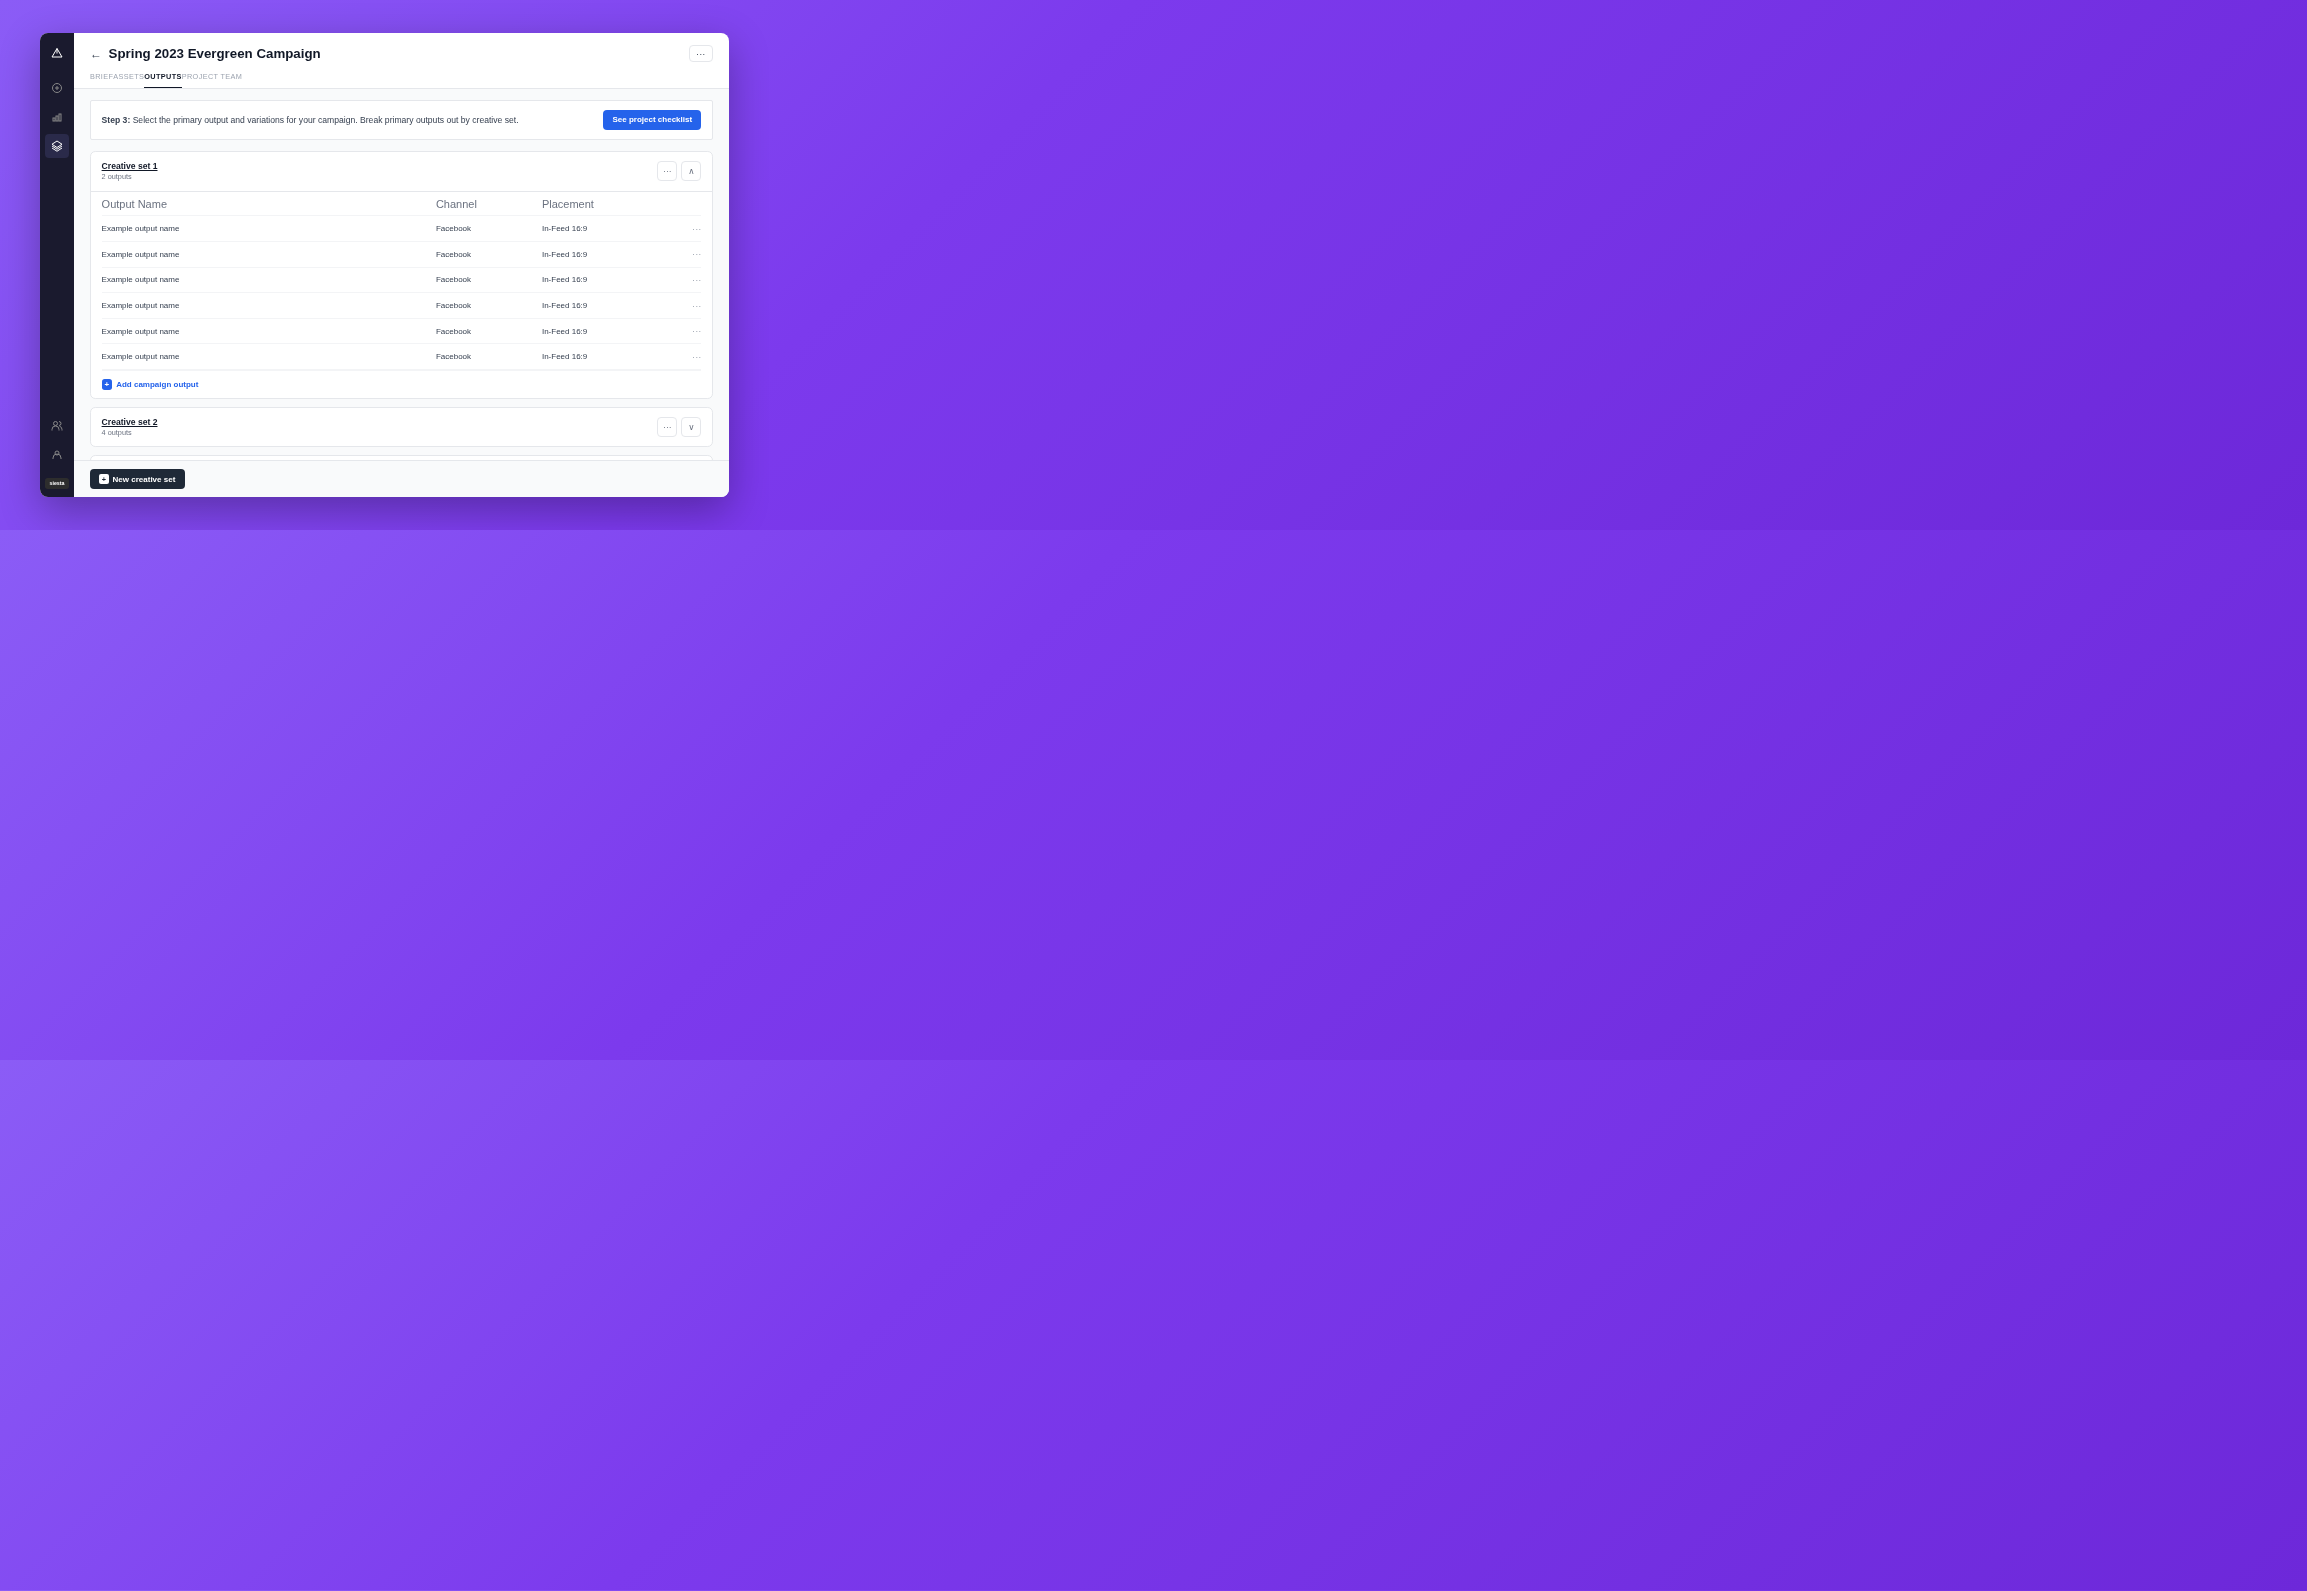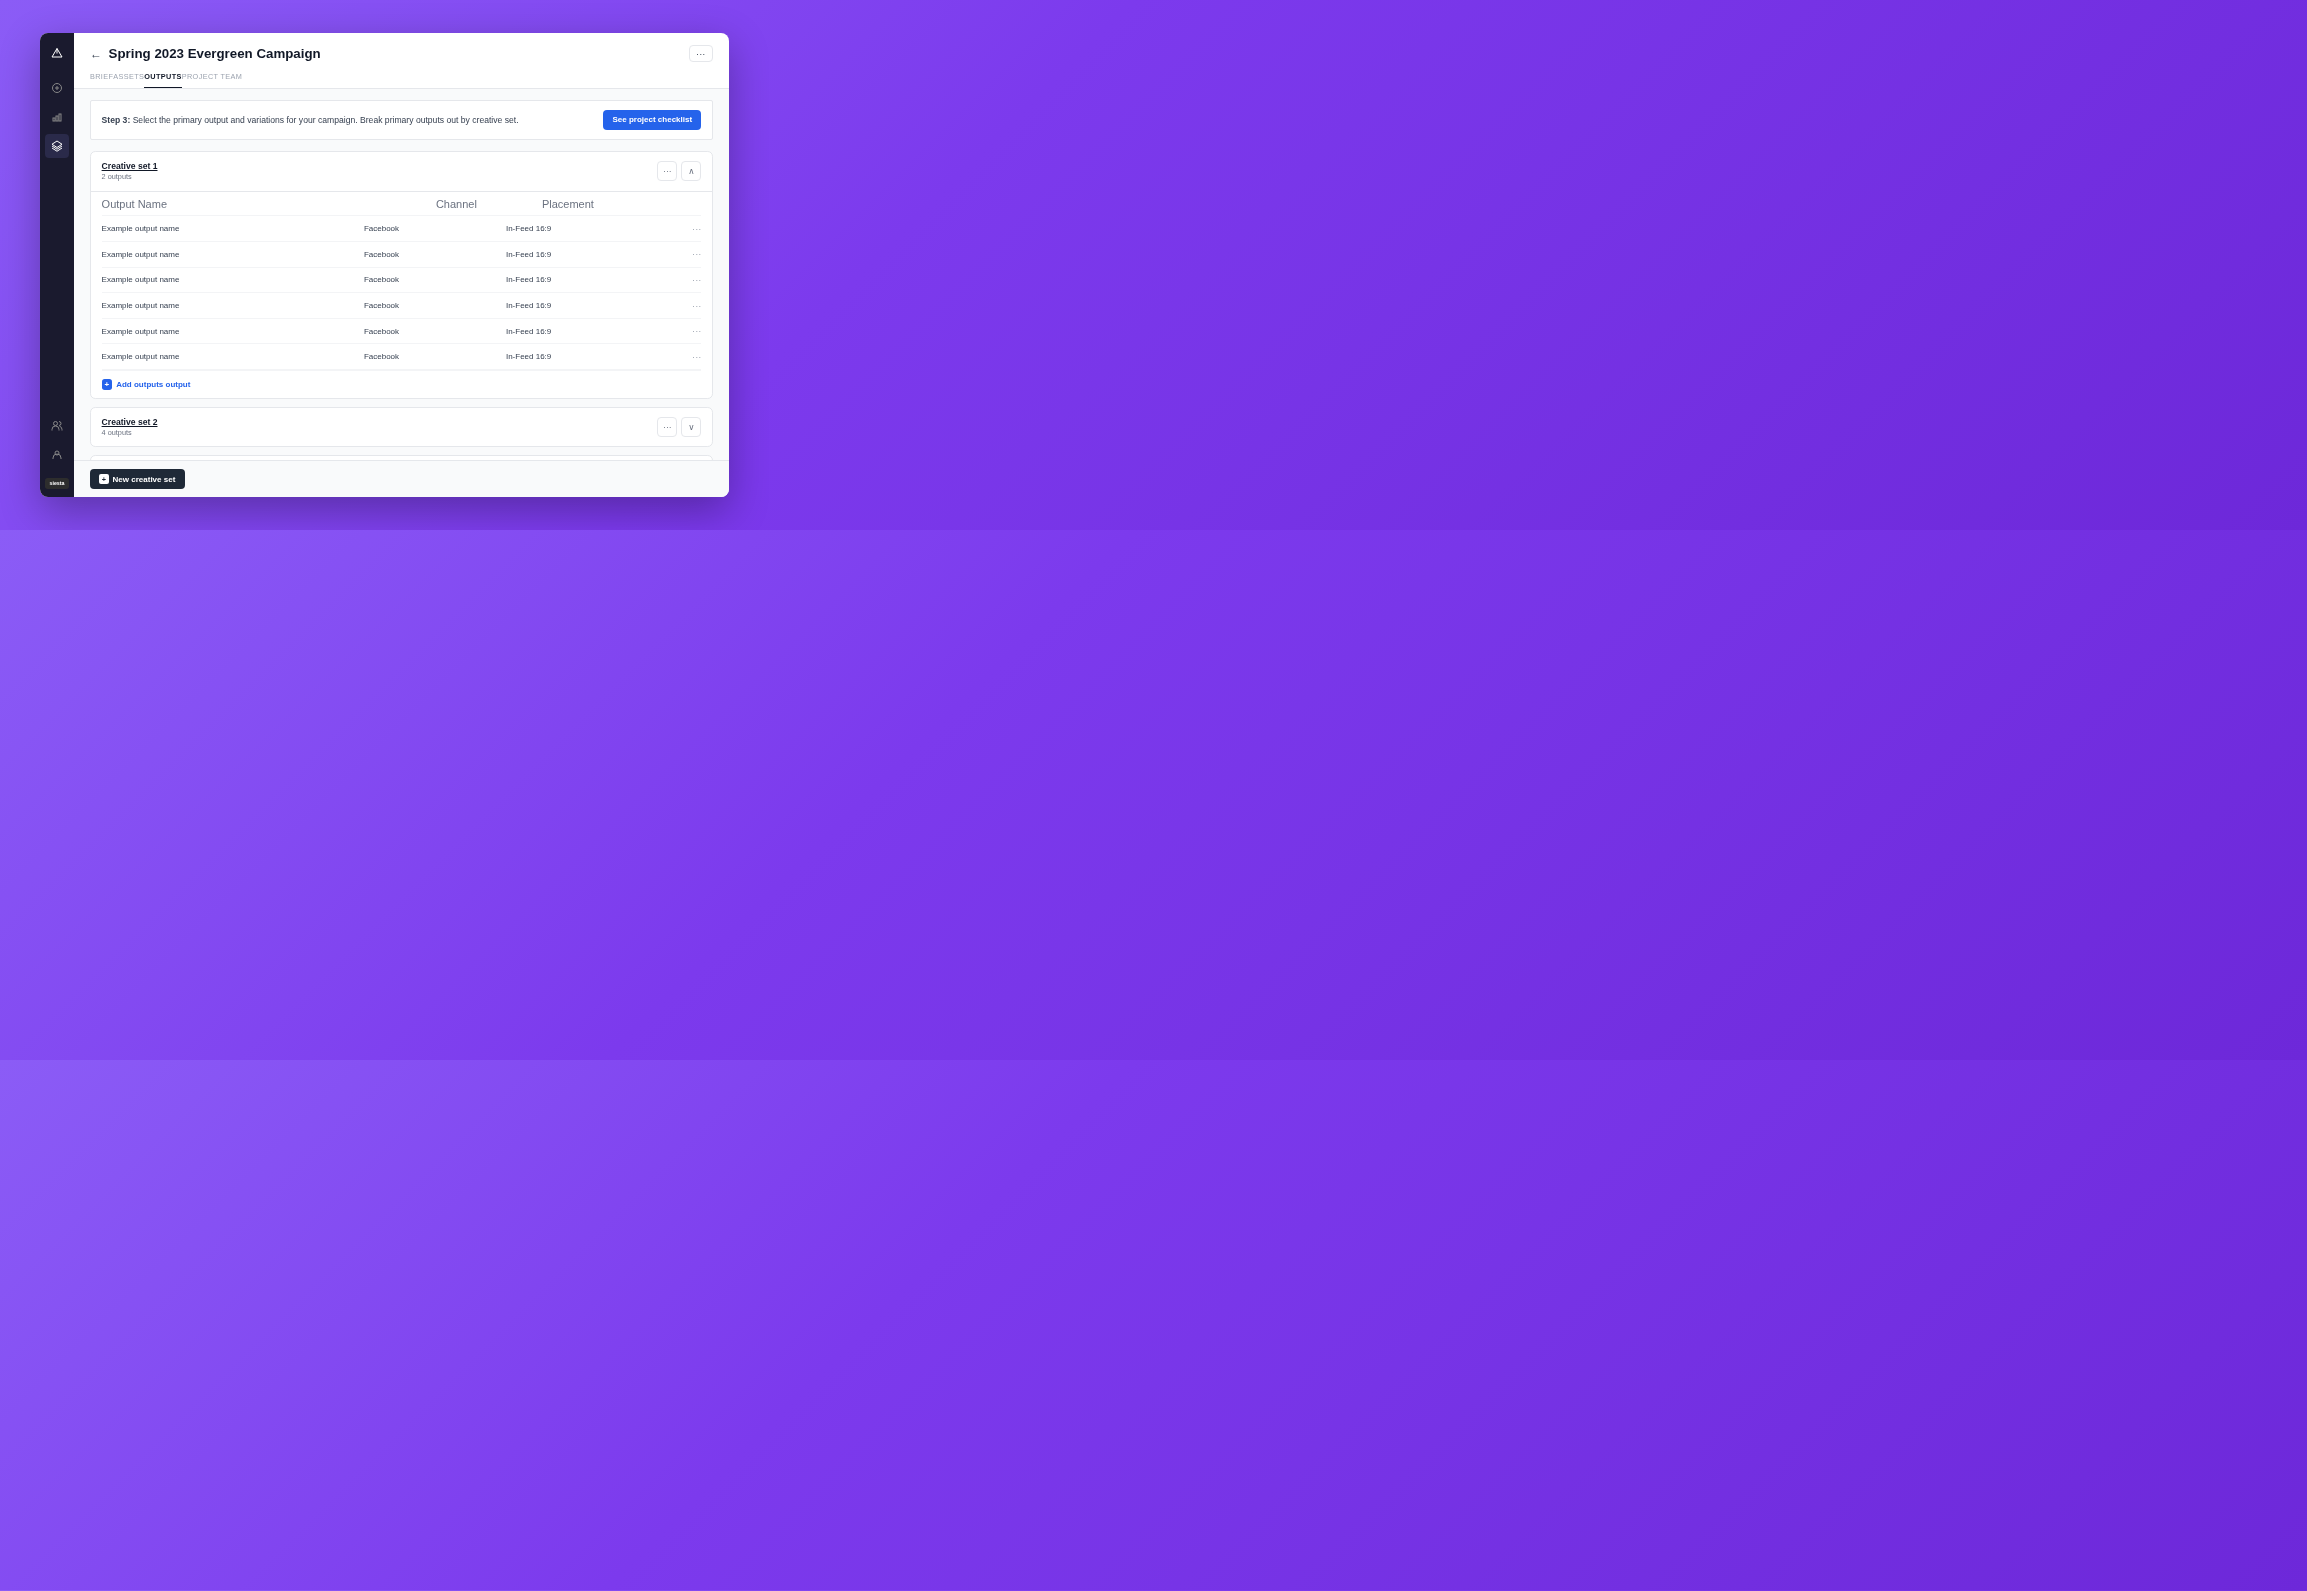--- a/index.html
+++ b/index.html
@@ -221,21 +221,20 @@
       font-weight: 400;
       color: #6b7280;
       text-transform: capitalize;
     }
     .output-row {
       display: grid;
       grid-template-columns: 1fr 106px 133px 26.5px;
       padding: 7.3px 0;
       border-bottom: 0.7px solid #f3f4f6;
       align-items: center;
-      gap: 36px;
     }
     .output-row:last-of-type {
       border-bottom: none;
     }
     .output-row span {
       font-size: 8px;
       color: #374151;
     }
     .output-row-actions {
       display: flex;
@@ -441,21 +440,21 @@
             <div class="output-row-actions">···</div>
           </div>
           <div class="output-row">
             <span>Example output name</span>
             <span>Facebook</span>
             <span>In-Feed 16:9</span>
             <div class="output-row-actions">···</div>
           </div>
           <div class="add-output-row">
             <div class="add-icon">+</div>
-            <span>Add outputs output</span>
+            <span>Add campaign output</span>
           </div>
         </div>
       </div>
 
       <div class="creative-set-card">
         <div class="creative-set-header">
           <div class="creative-set-info">
             <div class="set-name">Creative set 2</div>
             <div class="set-outputs">4 outputs</div>
           </div>

